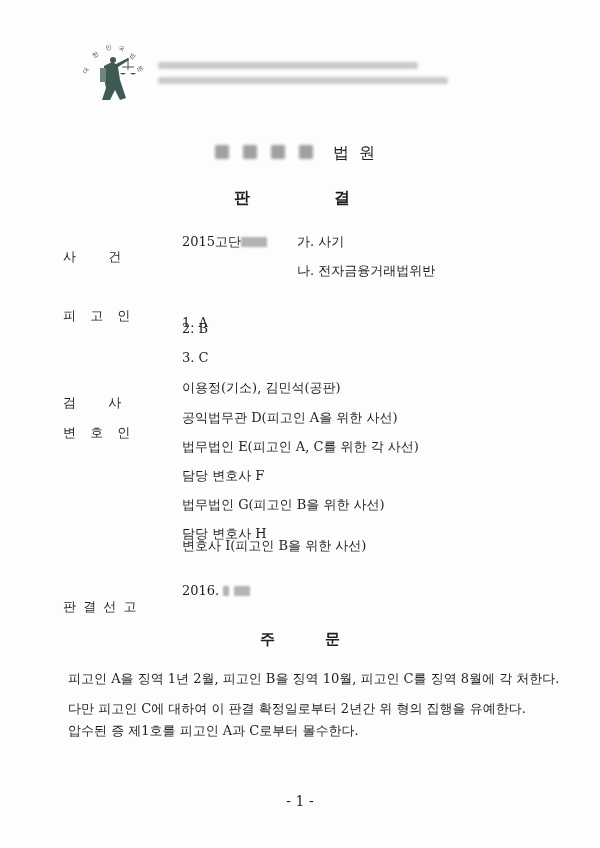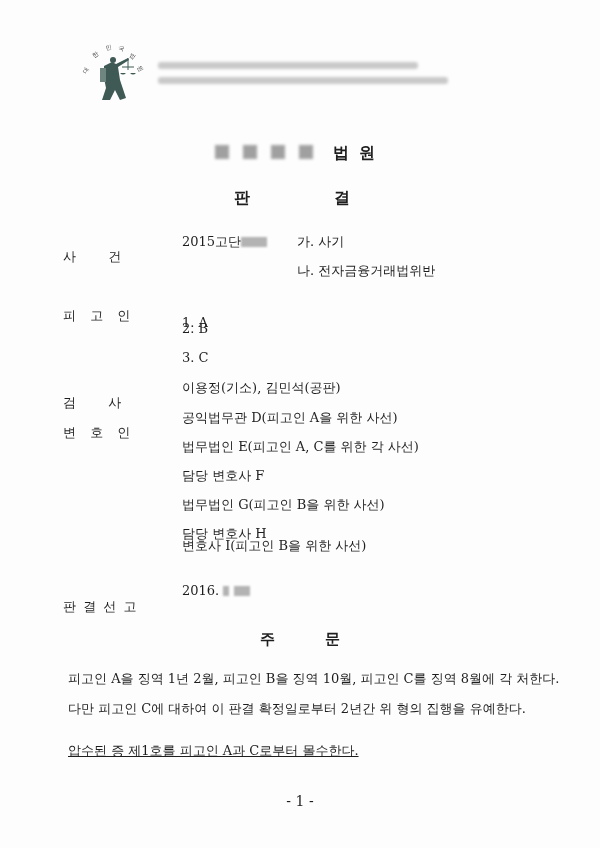--- a/index.html
+++ b/index.html
@@ -7,21 +7,21 @@
     width: 600px; height: 848px; background: #ffffff; position: relative; overflow: hidden;
     font-family: "DejaVu Serif", "Liberation Serif", serif; color: #1e1e1e;
   }
   .page { position: absolute; left: 0; top: 0; width: 600px; height: 848px; background: #fdfdfd; }
   .logo { position: absolute; left: 82px; top: 40px; width: 66px; height: 66px; }
   .header-blur { position: absolute; left: 158px; top: 62px; }
   .blur-line { height: 7px; background: #c9c9c9; filter: blur(1.6px); border-radius: 3px; margin-bottom: 8px; }
   .court { position: absolute; left: 0; width: 600px; top: 143px; text-align: center; font-size: 16px; letter-spacing: 0; }
   .court .blurred { display: inline-block; width: 112px; height: 14px; margin-right: 6px; vertical-align: -1px;
     background: repeating-linear-gradient(90deg, #8a8a8a 0 14px, transparent 14px 28px); filter: blur(1.8px); opacity: .8; }
-  .court .word { letter-spacing: 10px; font-weight: bold; }
+  .court .word { letter-spacing: 10px; font-weight: normal; }
   .title { position: absolute; left: 0; width: 584px; top: 188px; text-align: center; font-size: 16px; font-weight: bold; }
   .title span { display: inline-block; margin: 0 42px; }
   .row { position: absolute; font-size: 13px; white-space: nowrap; }
   .lbl { position: absolute; left: 63px; font-size: 13px; margin-top: 15px; }
   .val { position: absolute; left: 182px; font-size: 13px; white-space: nowrap; }
   .redact { display: inline-block; height: 10px; background: #9b9b9b; filter: blur(1.3px); vertical-align: -1px; opacity: .75; }
   .section-title { position: absolute; left: 0; width: 600px; top: 630px; text-align: center; font-size: 15px; font-weight: bold; }
   .section-title span { display: inline-block; margin: 0 25px; }
   .body-line { position: absolute; left: 68px; font-size: 13px; white-space: nowrap; }
   .page-num { position: absolute; left: 0; width: 600px; top: 793px; text-align: center; font-size: 14px; }
@@ -90,16 +90,16 @@
     <span>2016.</span>
     <span class="redact" style="width:6px;"></span>
     <span class="redact" style="width:16px;"></span>
   </div>
 
   <div class="section-title">
     <span>주</span><span>문</span>
   </div>
   <div class="body-line" style="top:670px;">피고인 A을 징역 1년 2월, 피고인 B을 징역 10월, 피고인 C를 징역 8월에 각 처한다.</div>
   <div class="body-line" style="top:700px;">다만 피고인 C에 대하여 이 판결 확정일로부터 2년간 위 형의 집행을 유예한다.</div>
-  <div class="body-line" style="top:742px;text-decoration:underline;">압수된 증 제1호를 피고인 A과 C로부터 몰수한다.</div>
+  <div class="body-line" style="top:722px;">압수된 증 제1호를 피고인 A과 C로부터 몰수한다.</div>
 
   <div class="page-num">- 1 -</div>
 </div>
 
 </body></html>

